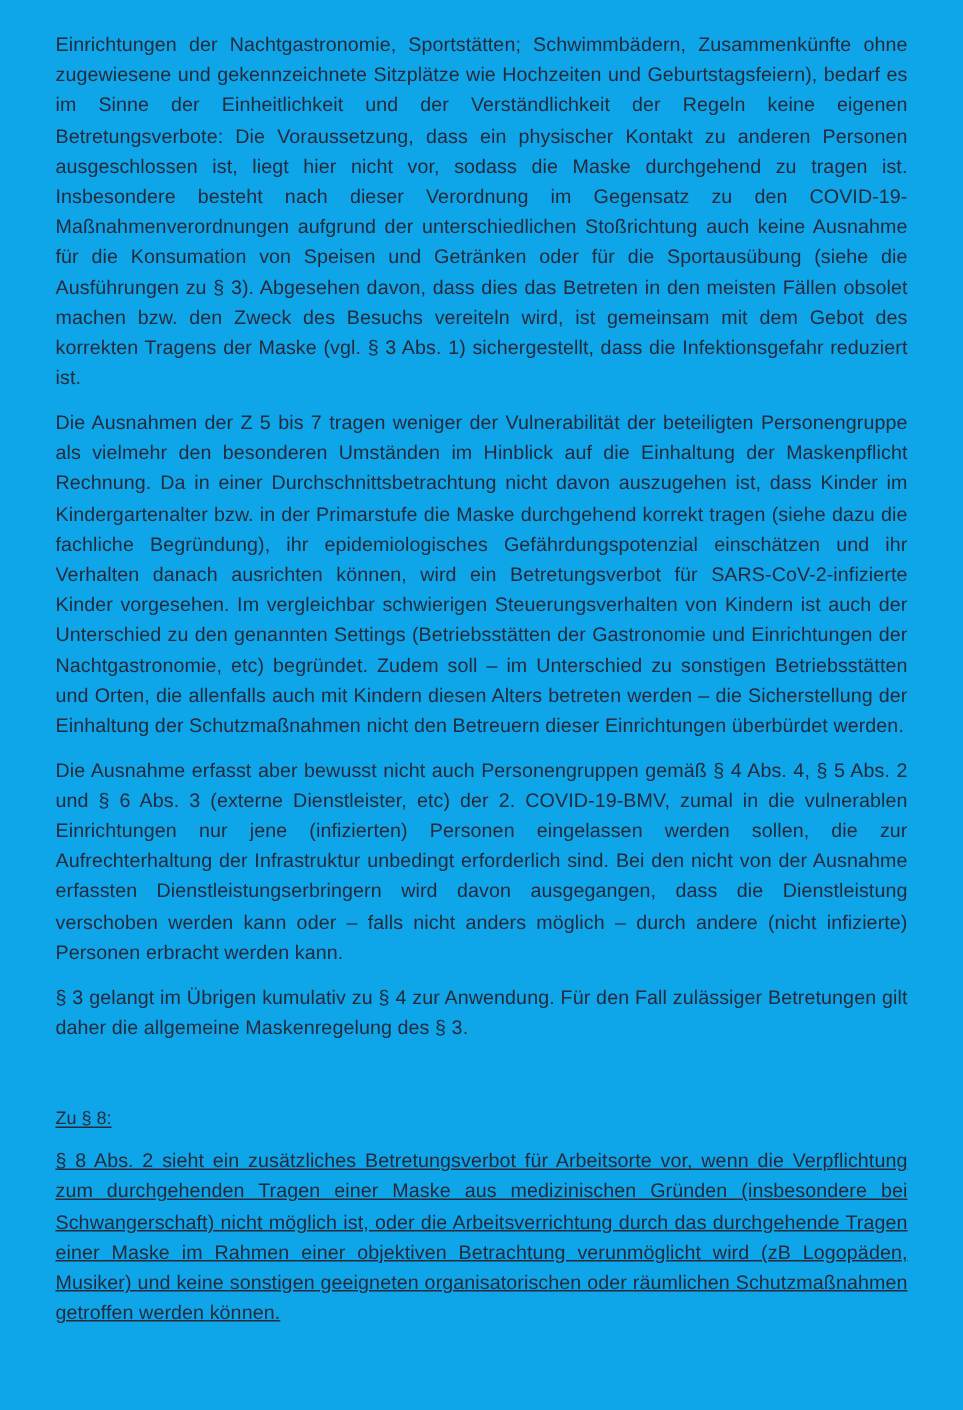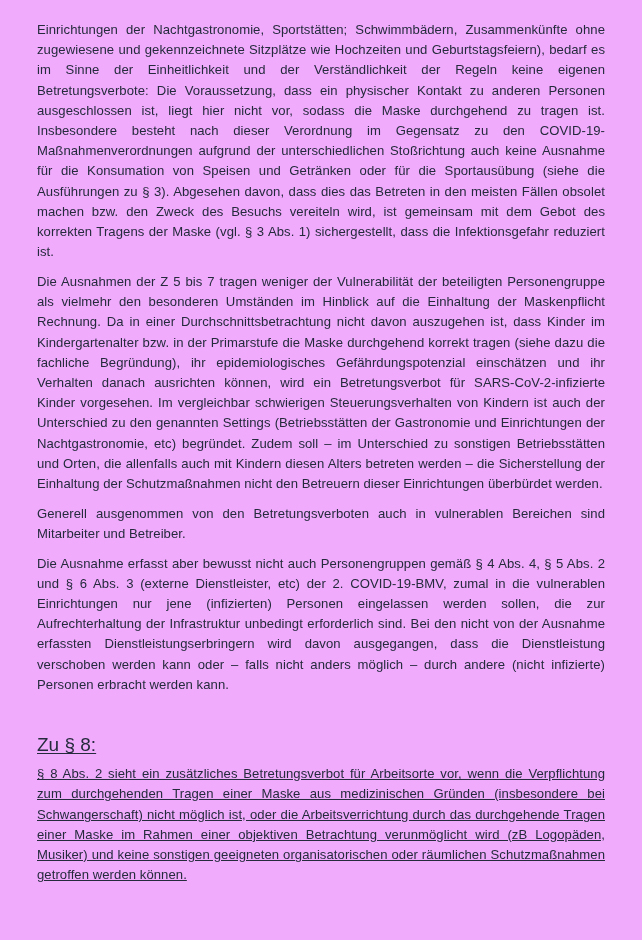--- a/index.html
+++ b/index.html
@@ -10,21 +10,21 @@
   body {
     width: 642px;
     height: 940px;
     overflow: hidden;
     font-family: "Liberation Sans", sans-serif;
   }
   .page {
     position: relative;
     width: 642px;
     height: 940px;
-    background: #f0abfc;
+    background: #0ea5e9;
     box-sizing: border-box;
     padding: 20px 37px 0 37px;
   }
   .doc-body {
     width: 568px;
   }
   .para {
     margin: 0 0 9.5px 0;
     font-size: 13.1px;
     line-height: 20.2px;
@@ -37,44 +37,44 @@
   }
   .para:last-child {
     margin-bottom: 0;
     text-decoration: underline;
   }
   .spacer-block {
     height: 30px;
   }
   .heading-underline {
     margin: 0 0 9.5px 0;
-    font-size: 19px;
+    font-size: 12px;
     line-height: 20.2px;
     color: #252b3d;
     text-align: left;
   }
   .heading-underline span.ul {
     text-decoration: underline;
     text-underline-offset: 2px;
   }
 </style>
 </head>
 <body>
 
 <div class="page">
   <div class="doc-body">
 
     <p class="para">Einrichtungen der Nachtgastronomie, Sportstätten; Schwimmbädern, Zusammenkünfte ohne zugewiesene und gekennzeichnete Sitzplätze wie Hochzeiten und Geburtstagsfeiern), bedarf es im Sinne der Einheitlichkeit und der Verständlichkeit der Regeln keine eigenen Betretungsverbote: Die Voraussetzung, dass ein physischer Kontakt zu anderen Personen ausgeschlossen ist, liegt hier nicht vor, sodass die Maske durchgehend zu tragen ist. Insbesondere besteht nach dieser Verordnung im Gegensatz zu den COVID-19-Maßnahmenverordnungen aufgrund der unterschiedlichen Stoßrichtung auch keine Ausnahme für die Konsumation von Speisen und Getränken oder für die Sportausübung (siehe die Ausführungen zu § 3). Abgesehen davon, dass dies das Betreten in den meisten Fällen obsolet machen bzw. den Zweck des Besuchs vereiteln wird, ist gemeinsam mit dem Gebot des korrekten Tragens der Maske (vgl. § 3 Abs. 1) sichergestellt, dass die Infektionsgefahr reduziert ist.</p>
 
     <p class="para">Die Ausnahmen der Z 5 bis 7 tragen weniger der Vulnerabilität der beteiligten Personengruppe als vielmehr den besonderen Umständen im Hinblick auf die Einhaltung der Maskenpflicht Rechnung. Da in einer Durchschnittsbetrachtung nicht davon auszugehen ist, dass Kinder im Kindergartenalter bzw. in der Primarstufe die Maske durchgehend korrekt tragen (siehe dazu die fachliche Begründung), ihr epidemiologisches Gefährdungspotenzial einschätzen und ihr Verhalten danach ausrichten können, wird ein Betretungsverbot für SARS-CoV-2-infizierte Kinder vorgesehen. Im vergleichbar schwierigen Steuerungsverhalten von Kindern ist auch der Unterschied zu den genannten Settings (Betriebsstätten der Gastronomie und Einrichtungen der Nachtgastronomie, etc) begründet. Zudem soll – im Unterschied zu sonstigen Betriebsstätten und Orten, die allenfalls auch mit Kindern diesen Alters betreten werden – die Sicherstellung der Einhaltung der Schutzmaßnahmen nicht den Betreuern dieser Einrichtungen überbürdet werden.</p>
 
-    <p class="para">Generell ausgenommen von den Betretungsverboten auch in vulnerablen Bereichen sind Mitarbeiter und Betreiber.</p>
 
     <p class="para">Die Ausnahme erfasst aber bewusst nicht auch Personengruppen gemäß § 4 Abs. 4, § 5 Abs. 2 und § 6 Abs. 3 (externe Dienstleister, etc) der 2. COVID-19-BMV, zumal in die vulnerablen Einrichtungen nur jene (infizierten) Personen eingelassen werden sollen, die zur Aufrechterhaltung der Infrastruktur unbedingt erforderlich sind. Bei den nicht von der Ausnahme erfassten Dienstleistungserbringern wird davon ausgegangen, dass die Dienstleistung verschoben werden kann oder – falls nicht anders möglich – durch andere (nicht infizierte) Personen erbracht werden kann.</p>
 
+    <p class="para">§ 3 gelangt im Übrigen kumulativ zu § 4 zur Anwendung. Für den Fall zulässiger Betretungen gilt daher die allgemeine Maskenregelung des § 3.</p>
 
     <div class="spacer-block"></div>
 
     <p class="heading-underline"><span class="ul">Zu § 8:</span></p>
 
     <p class="para">§ 8 Abs. 2 sieht ein zusätzliches Betretungsverbot für Arbeitsorte vor, wenn die Verpflichtung zum durchgehenden Tragen einer Maske aus medizinischen Gründen (insbesondere bei Schwangerschaft) nicht möglich ist, oder die Arbeitsverrichtung durch das durchgehende Tragen einer Maske im Rahmen einer objektiven Betrachtung verunmöglicht wird (zB Logopäden, Musiker) und keine sonstigen geeigneten organisatorischen oder räumlichen Schutzmaßnahmen getroffen werden können.</p>
 
   </div>
 </div>
 

